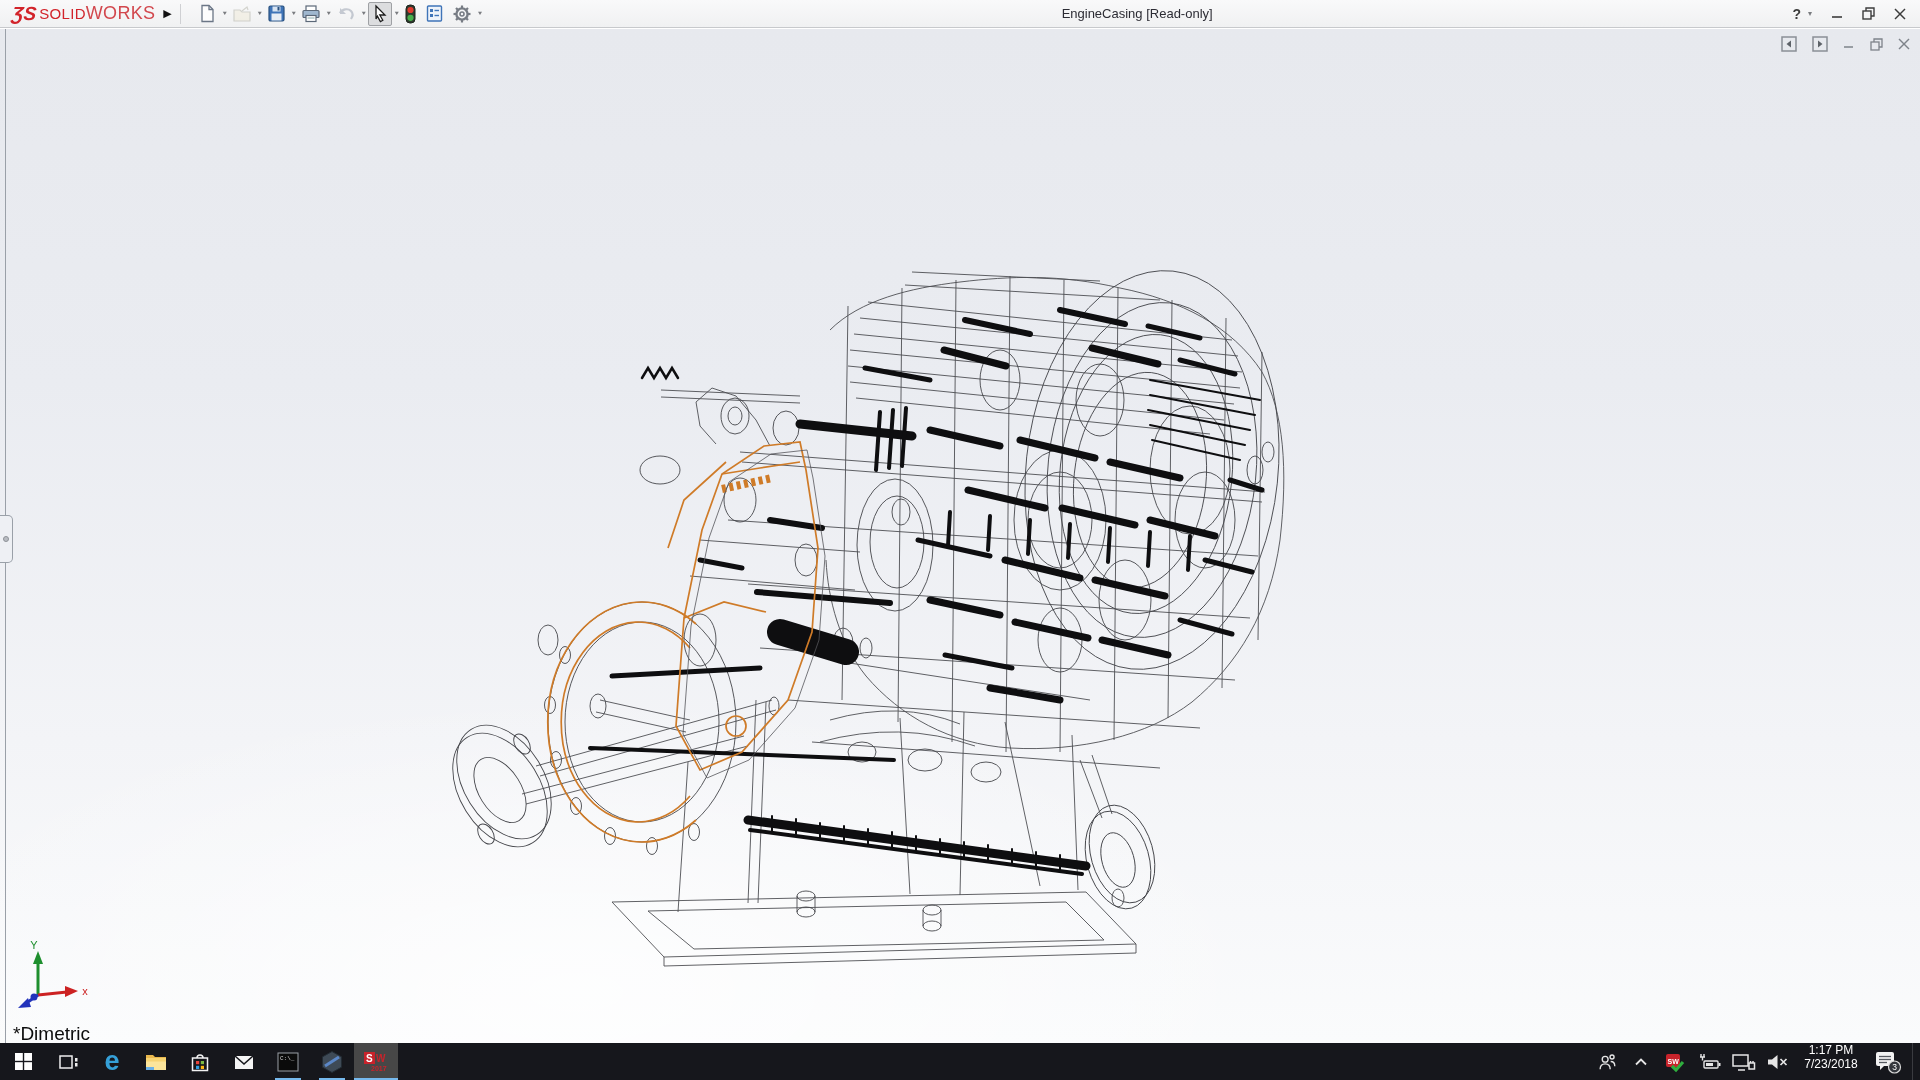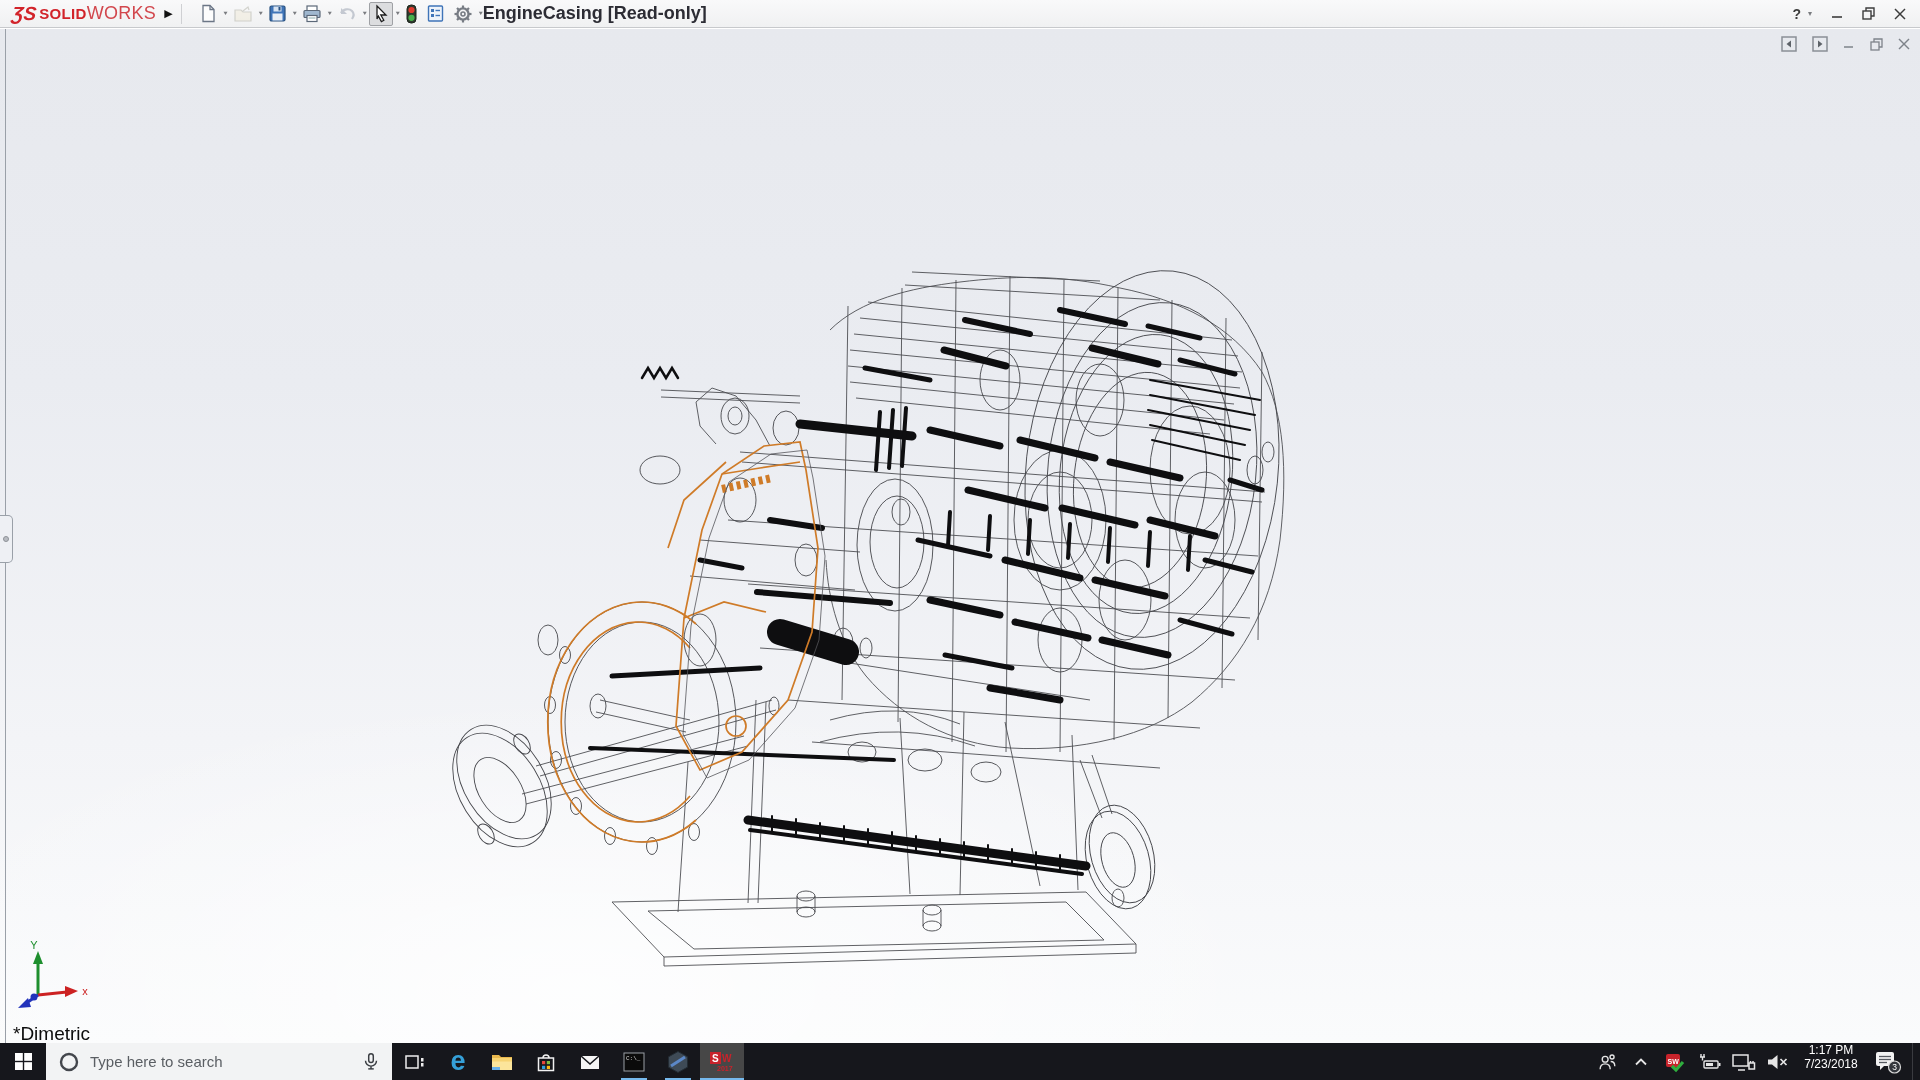--- a/index.html
+++ b/index.html
@@ -9,31 +9,31 @@
   *{box-sizing:border-box; margin:0; padding:0;}
   html,body{width:1920px;height:1080px;overflow:hidden;}
   body{font-family:"Liberation Sans", sans-serif; position:relative; background:#fff;}
 
   
   .titlebar{position:absolute;top:0;left:0;right:0;height:28px;
     background:linear-gradient(#f9f9fa,#f0f1f2);border-bottom:1px solid #c7c9cc;
     display:flex;align-items:center;z-index:30;}
   .logo{display:flex;align-items:center;padding:0 6px 0 12px;}
   .logo .ds{font-style:italic;font-weight:900;font-size:19px;color:var(--brand-red);transform:skewX(-6deg);margin-right:3px;}
-  .logo .solid{font-weight:700;font-size:15px;letter-spacing:.3px;color:var(--brand-red);}
+  .logo .solid{font-weight:400;font-size:15px;letter-spacing:.3px;color:var(--brand-red);}
   .logo .works{font-weight:400;font-size:18px;letter-spacing:.3px;color:#d2474d;}
   .flyout{font-size:11px;color:#111;margin:0 8px 0 2px;}
   .tb-sep{width:1px;height:20px;background:#cfd0d3;margin-right:14px;}
   .qat{display:flex;align-items:center;gap:2px;}
   .qat .btn{display:flex;align-items:center;height:24px;padding:0 2px;border:1px solid transparent;border-radius:2px;}
   .qat .btn.pressed{background:#dcdddf;border-color:#9fa1a5;}
   .qat .caret{font-size:8px;color:#7a7c80;margin-left:1px;transform:scaleY(.8);}
   .qat .dis{opacity:.38;}
   .qat svg{display:block;}
-  .tb-title{flex:1;text-align:left;font-size:18px;color:#2c2c34;font-weight:bold;}
+  .tb-title{flex:1;text-align:center;font-size:13px;color:#2c2c34;}
   .win-controls{display:flex;align-items:center;gap:19px;padding:0 14px 0 0;color:#3c3c3c;}
   .win-controls .help{font-weight:bold;font-size:14px;}
   .win-controls .caret{font-size:8px;color:#7a7c80;margin-left:-12px;}
 
   
   .viewport{position:absolute;top:29px;left:0;right:0;bottom:37px;overflow:hidden;
     background:
       radial-gradient(1200px 500px at 30% 95%, rgba(255,255,255,.75), rgba(255,255,255,0) 60%),
       linear-gradient(180deg,#e7e9ee 0%,#eaecf1 35%,#f3f4f7 70%,#fafbfc 100%);}
   .model-svg{position:absolute;top:-29px;left:0;width:1920px;height:1080px;}
@@ -317,32 +317,20 @@
 <div class="taskbar">
   <div class="start">
     <svg width="17" height="17" viewBox="0 0 17 17">
         <rect x="0" y="0" width="7.8" height="7.8" fill="#fff"></rect>
         <rect x="9.2" y="0" width="7.8" height="7.8" fill="#fff"></rect>
         <rect x="0" y="9.2" width="7.8" height="7.8" fill="#fff"></rect>
         <rect x="9.2" y="9.2" width="7.8" height="7.8" fill="#fff"></rect>
       </svg>
   </div>
 
-  <div class="searchbox">
-    <svg width="22" height="22" viewBox="0 0 22 22">
-        <circle cx="11" cy="11" r="8" fill="none" stroke="#43464c" stroke-width="2.4"></circle>
-      </svg>
-    <input type="text" readonly="" placeholder="Type here to search" style="">
-    <svg width="22" height="22" viewBox="0 0 24 24" fill="none" stroke="#3a3d42" stroke-width="1.6">
-        <rect x="9.5" y="3" width="5" height="9.5" rx="2.5"></rect>
-        <path d="M6,10.5a6,6 0 0 0 12,0"></path>
-        <line x1="12" y1="16.5" x2="12" y2="19.5"></line>
-        <line x1="9" y1="19.5" x2="15" y2="19.5"></line>
-      </svg>
-  </div>
 
   <div class="ti">
     <svg width="22" height="20" viewBox="0 0 22 20" fill="none" stroke="#eee" stroke-width="1.5">
         <rect x="3" y="4" width="12" height="12"></rect>
         <rect x="18" y="6" width="2.5" height="3.5" fill="#eee" stroke="none"></rect>
         <rect x="18" y="11" width="2.5" height="3.5" fill="#eee" stroke="none"></rect>
       </svg>
   </div>
   <div class="ti">
       <span class="edge-e">e</span>

